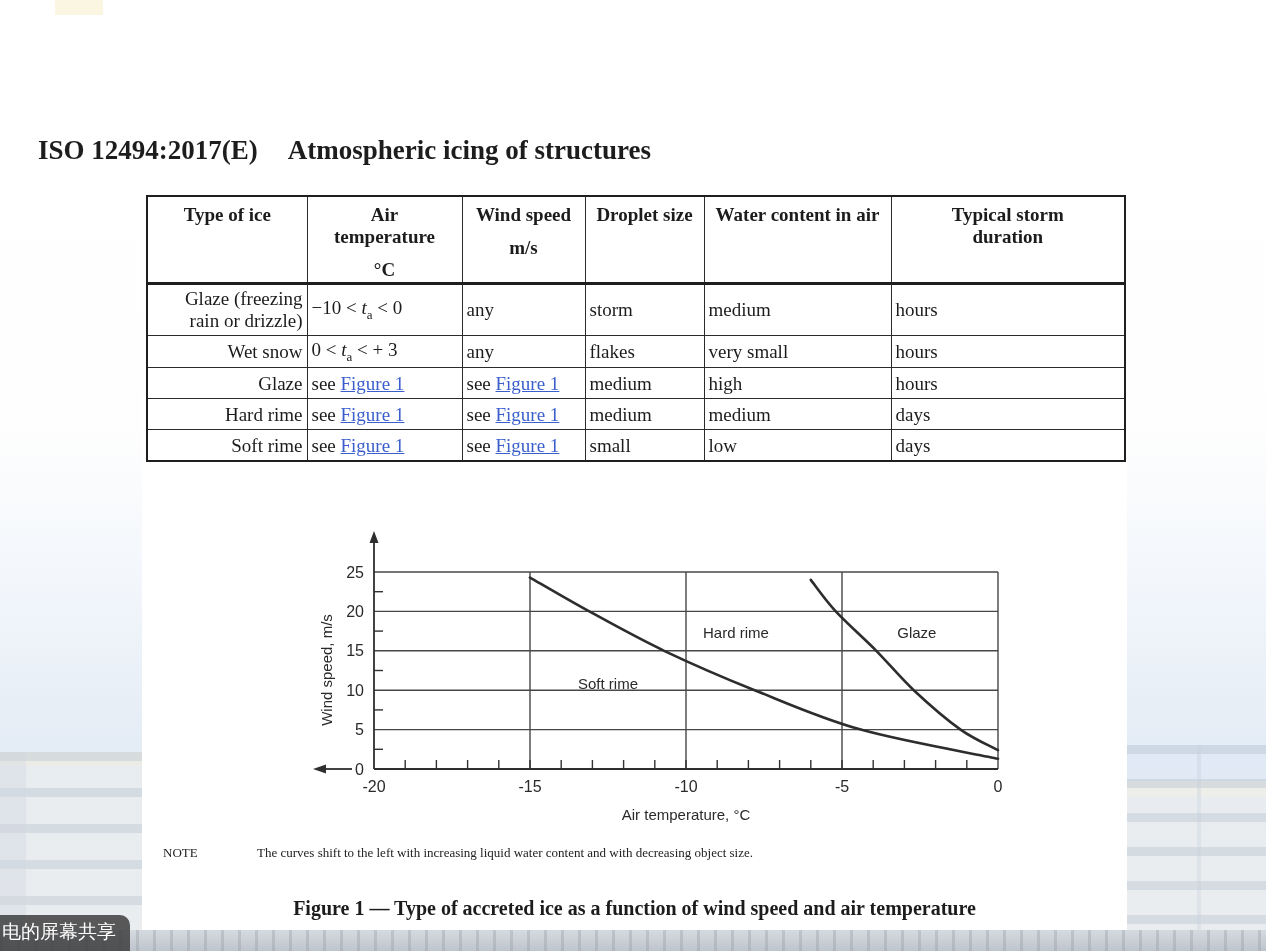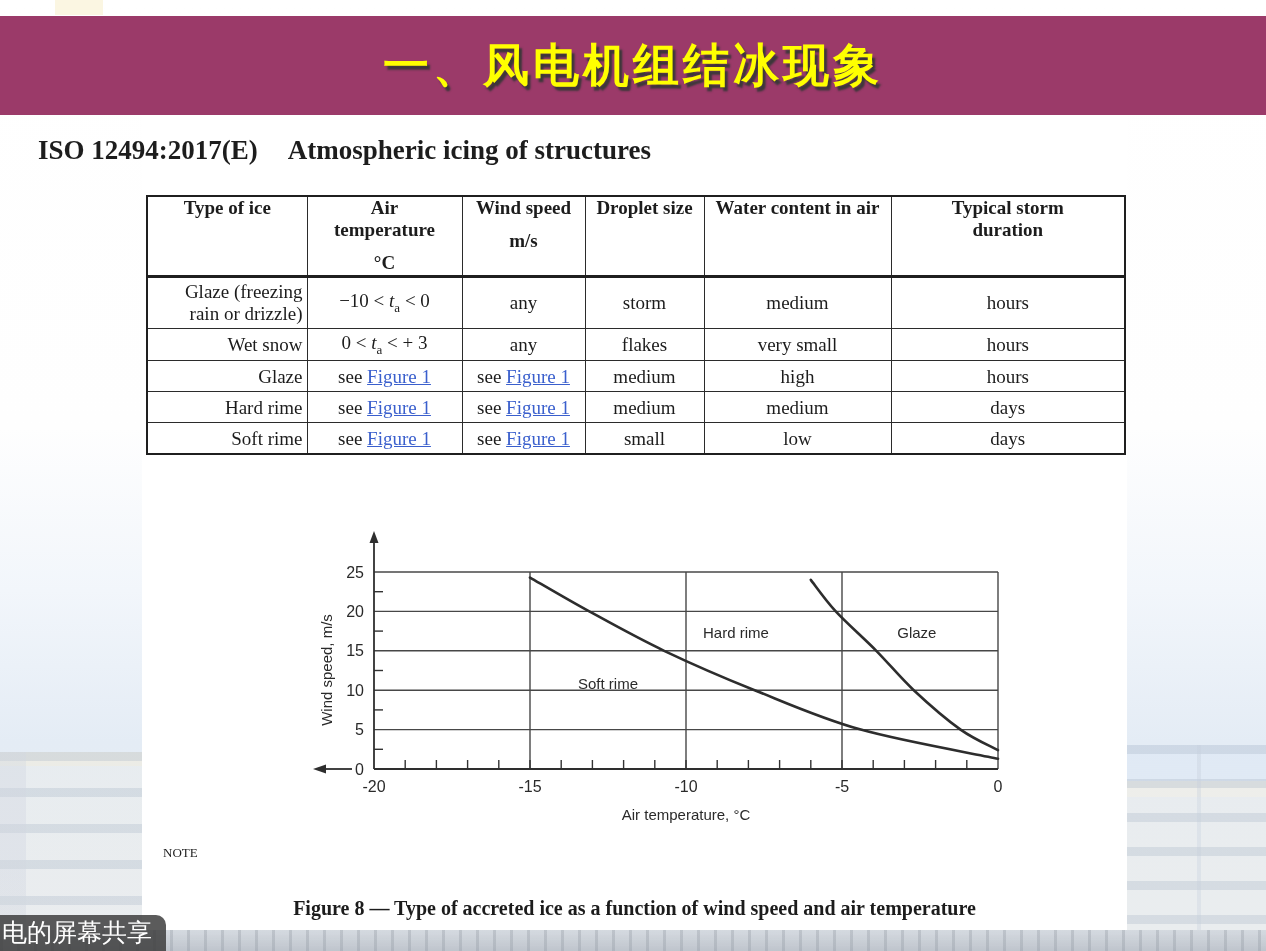--- a/index.html
+++ b/index.html
@@ -37,57 +37,54 @@
     font-weight:bold;font-size:27px;color:#1d1d1d;white-space:nowrap;}
   .doc-heading .code{margin-right:30px;}
 
   
   .tbl-wrap{position:absolute;z-index:2;left:146px;top:195px;}
   table.ice{border-collapse:collapse;table-layout:fixed;width:978px;
     font-family:"Liberation Serif",serif;font-size:19px;line-height:1.15;color:#1c1c1c;
     border:2px solid #1f1f1f;}
   table.ice th,table.ice td{border:1px solid #2b2b2b;}
   table.ice thead th{border-bottom:3px solid #1f1f1f;font-weight:bold;vertical-align:top;
-    text-align:center;padding:0 2px 0 2px;height:78px;margin-left:48px;}
+    text-align:center;padding:7px 2px 0 2px;height:78px;margin-left:48px;}
   .hunit{margin-top:11px;font-weight:bold;}
-  table.ice td{text-align:center;padding:3px 4px;height:24px;vertical-align:middle;}
+  table.ice td{text-align:left;padding:3px 4px;height:24px;vertical-align:middle;}
   table.ice td.c1{text-align:right;padding-left:7px;}
   table.ice td.section{font-weight:bold;text-align:left;padding-left:7px;height:20px;}
   table.ice sub{font-size:13px;}
   a.figlink{color:#3A5FCD;text-decoration:underline;cursor:pointer;}
 
   
   .fig-svg{position:absolute;z-index:2;left:300px;top:527px;width:720px;height:303px;}
 
   .note-row{position:absolute;z-index:2;left:163px;top:845px;width:960px;display:flex;
     font-family:"Liberation Serif",serif;font-size:13px;color:#222;}
   .note-label{width:94px;flex:none;}
   .fig-caption{position:absolute;z-index:2;left:142px;top:897px;width:985px;text-align:center;
     font-family:"Liberation Serif",serif;font-weight:bold;font-size:20px;color:#1c1c1c;}
 
   
   .share-chip{position:absolute;z-index:3;left:0;top:915px;height:36px;
     background:rgba(60,60,60,.84);border-radius:0 10px 0 0;color:#fff;
-    font-size:25px;line-height:34px;padding:0 14px 0 2px;font-family:"Liberation Sans",sans-serif;}
+    font-size:19px;line-height:34px;padding:0 14px 0 2px;font-family:"Liberation Sans",sans-serif;}
 </style>
 </head>
 <body>
 
 <div class="page">
 
   <div class="bg sun-patch"></div>
   <div class="bg bldg bldg-left"></div>
   <div class="bg bldg bldg-right"></div>
   <div class="bg bottom-strip"></div>
 
   <div class="content-box"></div>
 
-  <div class="banner">
-    <div class="banner-title">一、风电机组结冰现象</div>
-  </div>
 
   <div class="doc-heading">
     <span class="code">ISO 12494:2017(E)</span><span>Atmospheric icing of structures</span>
   </div>
 
   <div class="tbl-wrap">
     <table class="ice">
       <colgroup>
         <col style="width:160px">
           <col style="width:155px">
@@ -227,21 +224,22 @@
       <text x="998" y="792" text-anchor="middle" font-size="16" fill="#2a2a2a" font-family="&quot;Liberation Sans&quot;,sans-serif">0</text>
       <text x="686" y="820" text-anchor="middle" font-size="15" fill="#2a2a2a" font-family="&quot;Liberation Sans&quot;,sans-serif">Air temperature, °C</text>
       <text x="327" y="675" text-anchor="middle" font-size="15" fill="#2a2a2a" font-family="&quot;Liberation Sans&quot;,sans-serif" transform="rotate(-90 327 670)">Wind speed, m/s</text>
       <text x="608" y="688.896" text-anchor="middle" font-size="15" fill="#2a2a2a" font-family="&quot;Liberation Sans&quot;,sans-serif">Soft rime</text>
       <text x="735.92" y="638.464" text-anchor="middle" font-size="15" fill="#2a2a2a" font-family="&quot;Liberation Sans&quot;,sans-serif">Hard rime</text>
       <text x="916.8799999999999" y="638.464" text-anchor="middle" font-size="15" fill="#2a2a2a" font-family="&quot;Liberation Sans&quot;,sans-serif">Glaze</text>
     </svg>
 
   <div class="note-row">
     <div class="note-label">NOTE</div>
-  </div>
-
-  <div class="fig-caption">Figure 8 — Type of accreted ice as a function of wind speed and air temperature</div>
+    <div>The curves shift to the left with increasing liquid water content and with decreasing object size.</div>
+  </div>
+
+  <div class="fig-caption">Figure 1 — Type of accreted ice as a function of wind speed and air temperature</div>
 
   <div class="share-chip">
     <span>电的屏幕共享</span>
   </div>
 
 </div>
 
 </body></html>

